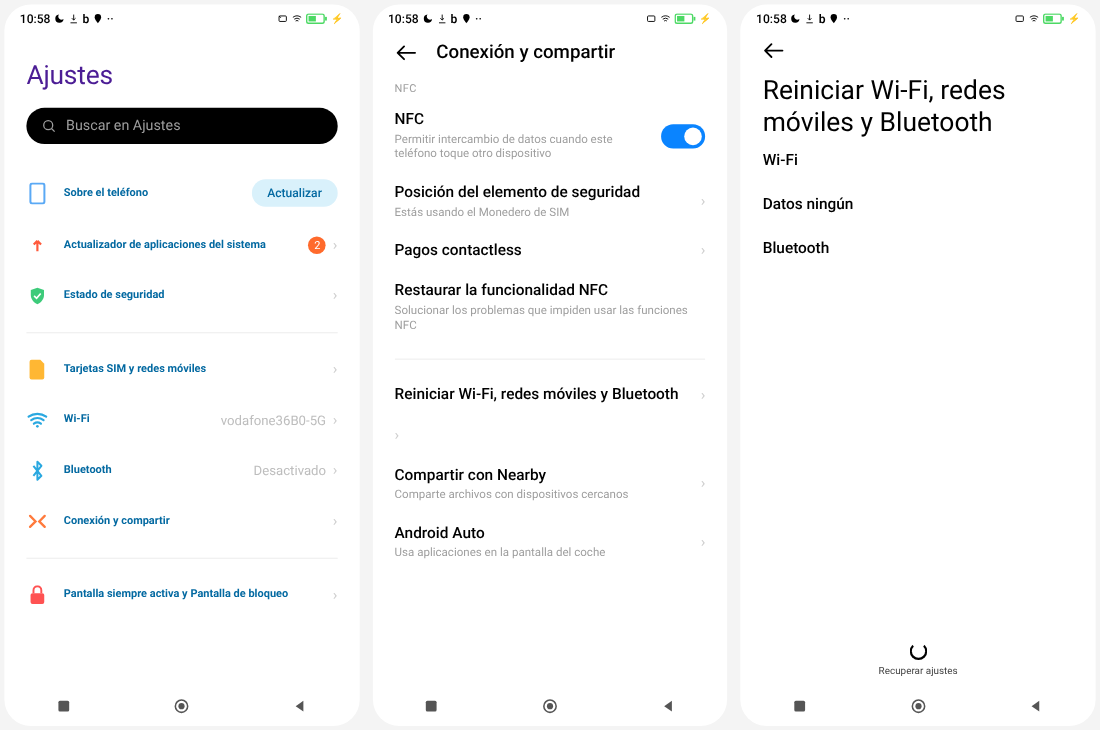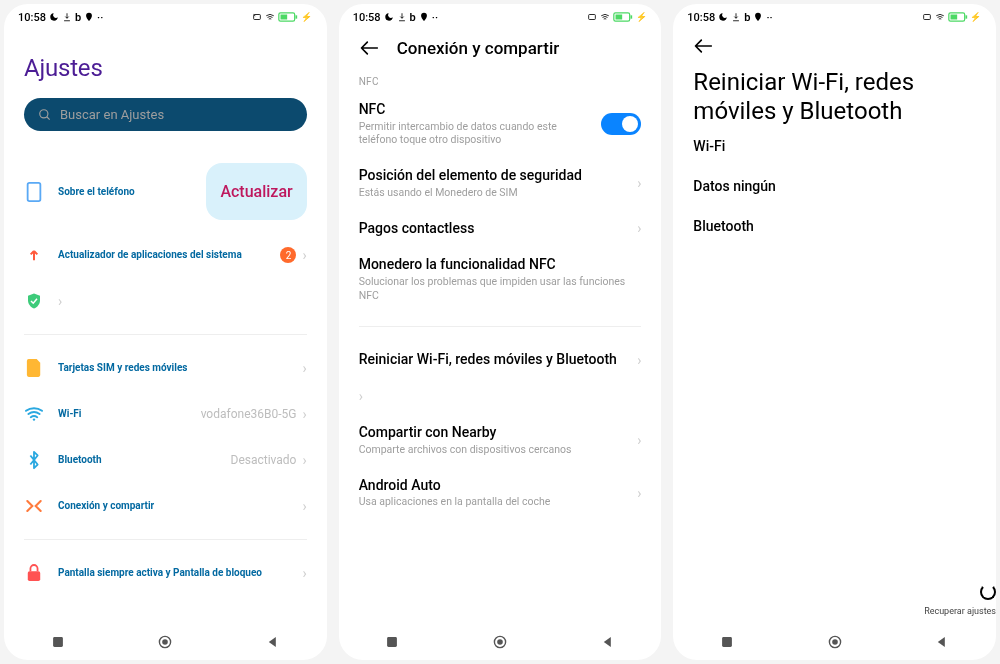--- a/index.html
+++ b/index.html
@@ -36,21 +36,21 @@
   .nav-buttons {
     display: flex;
     justify-content: space-around;
     align-items: center;
     height: 32px;
     padding-bottom: 4px;
   }
   .nav-btn { width: 14px; height: 14px; }
   .title-big { font-size: 24px; font-weight: 400; color: #4c1d95; margin: 28px 0 16px 0; letter-spacing: -0.2px; }
   .search {
-    background: #0c4a6e;
+    background: #000000;
     border-radius: 20px;
     padding: 9px 14px;
     display: flex;
     align-items: center;
     gap: 8px;
     margin-bottom: 20px;
   }
   .search-ph { color: #9e9e9e; font-size: 13px; }
   .row {
     display: flex;
@@ -60,24 +60,24 @@
     min-height: 46px;
   }
   .row-icon { width: 20px; height: 20px; display: flex; align-items: center; justify-content: center; flex-shrink: 0; }
   .row-body { flex: 1; display: flex; flex-direction: column; }
   .row-label { font-size: 10px; color: #0369a1; font-weight: 700; line-height: 1.2; }
   .row-right { display: flex; align-items: center; gap: 6px; }
   .row-value { font-size: 12px; color: #bdbdbd; }
   .chevron { color: #cfcfcf; font-size: 14px; }
   .pill {
     background: #d9f1fb;
-    color: #be185d;
-    font-size: 16px;
+    color: #0369a1;
+    font-size: 11px;
     font-weight: 500;
-    padding: 19px 14px;
+    padding: 6px 14px;
     border-radius: 16px;
   }
   .badge {
     background: #ff6a2c;
     color: #fff;
     width: 16px;
     height: 16px;
     border-radius: 50%;
     font-size: 10px;
     display: flex;
@@ -92,21 +92,21 @@
     width: 40px; height: 22px; background: #0a84ff; border-radius: 11px; position: relative; flex-shrink: 0;
   }
   .toggle::after {
     content: ""; position: absolute; width: 16px; height: 16px; background: #fff; border-radius: 50%; top: 3px; right: 3px;
   }
   .p3-title { font-size: 24px; font-weight: 400; color: #000; margin-top: 14px; line-height: 1.2; }
   .p3-sub { font-size: 10px; color: #9e9e9e; margin: 20px 0 8px 0; line-height: 1.4; }
   .p3-item { font-size: 14px; font-weight: 500; color: #000; padding: 12px 0; }
   .p3-bottom {
     position: absolute; bottom: 44px; left: 0; right: 0;
-    display: flex; flex-direction: column; align-items: flex-end; gap: 6px;
+    display: flex; flex-direction: column; align-items: center; gap: 6px;
   }
   .spinner { width: 16px; height: 16px; border: 2px solid #000; border-top-color: transparent; border-radius: 50%; }
   .spinner-label { font-size: 9px; color: #444; }
   .row2 { display: flex; align-items: center; padding: 10px 0; gap: 10px; }
   .row2-body { flex: 1; }
   .row2-label { font-size: 14px; font-weight: 500; color: #000; line-height: 1.2; }
   .row2-sub { font-size: 10.5px; color: #9e9e9e; margin-top: 2px; line-height: 1.3; }
   svg { display: block; }
   .sicon { width: 10px; height: 10px; }
 </style>
@@ -182,20 +182,23 @@
       </div>
     </div>
 
     <div class="row">
       <div class="row-icon">
           <svg width="18" height="20" viewBox="0 0 24 24">
             <path d="M12 2l8 3v6c0 5-3.5 9.5-8 11-4.5-1.5-8-6-8-11V5l8-3z" fill="#3dcb7a"></path>
             <path d="M8 12l3 3 5-6" stroke="#fff" stroke-width="2" fill="none"></path>
           </svg>
         </div>
+      <div class="row-body">
+          <div class="row-label">Estado de seguridad</div>
+        </div>
       <span class="chevron">›</span>
     </div>
 
     <div class="divider"></div>
 
     <div class="row">
       <div class="row-icon">
           <svg width="16" height="20" viewBox="0 0 18 22">
             <path d="M3 1h9l4 4v14a2 2 0 01-2 2H3a2 2 0 01-2-2V3a2 2 0 012-2z" fill="#ffb733"></path>
           </svg>
@@ -336,21 +339,21 @@
 
     <div class="row2">
       <div class="row2-body">
           <div class="row2-label">Pagos contactless</div>
         </div>
       <span class="chevron">›</span>
     </div>
 
     <div class="row2">
       <div class="row2-body">
-        <div class="row2-label">Monedero la funcionalidad NFC</div>
+        <div class="row2-label">Restaurar la funcionalidad NFC</div>
         <div class="row2-sub">Solucionar los problemas que impiden usar las funciones NFC</div>
       </div>
     </div>
 
     <div class="divider" style="margin:14px 0"></div>
 
     <div class="row2">
       <div class="row2-body">
           <div class="row2-label">Reiniciar Wi-Fi, redes móviles y Bluetooth</div>
         </div>

